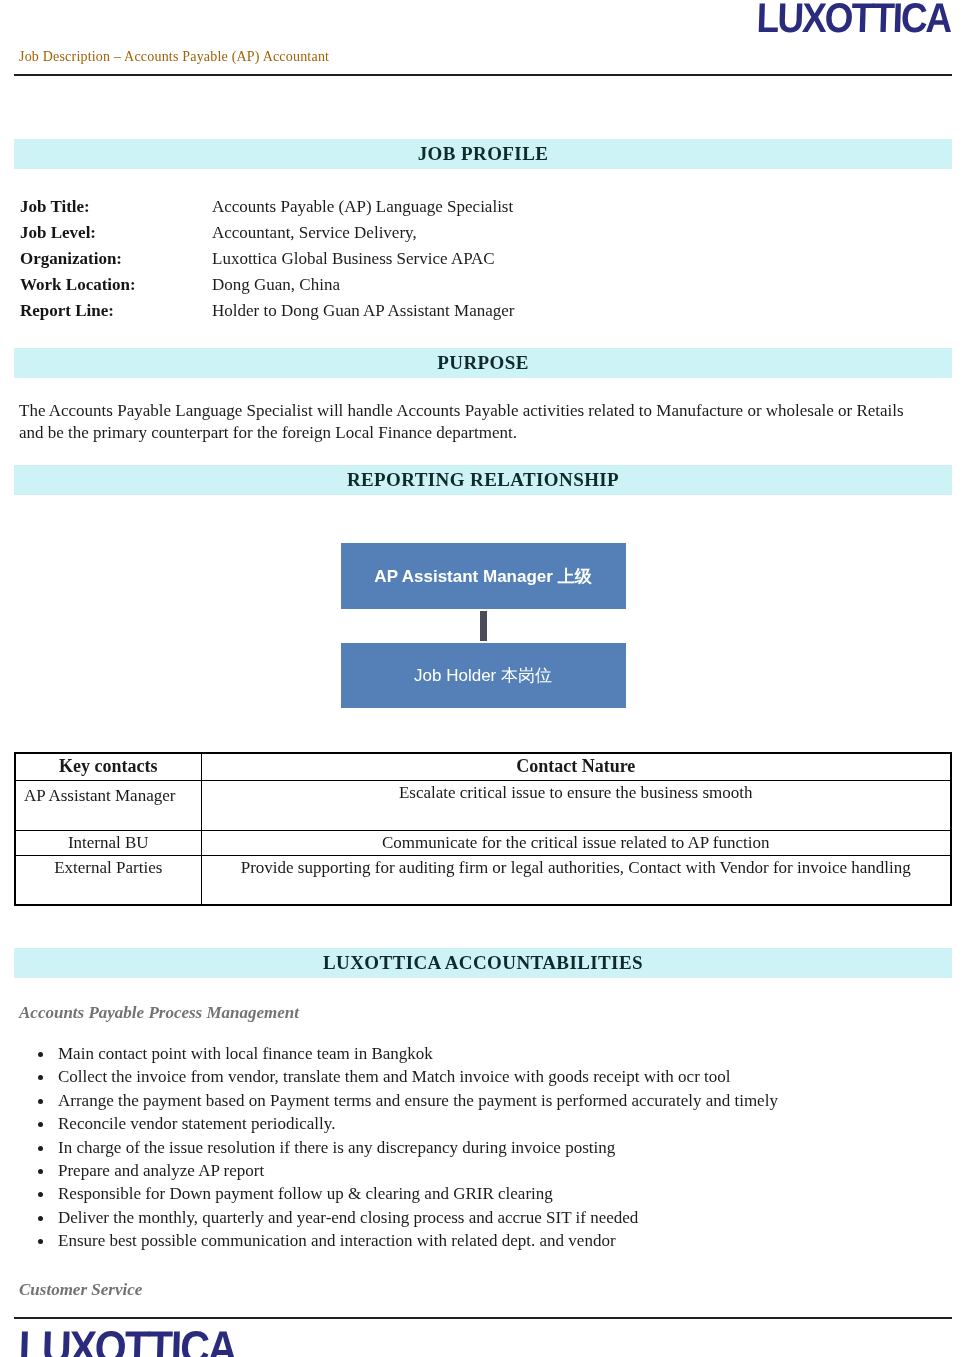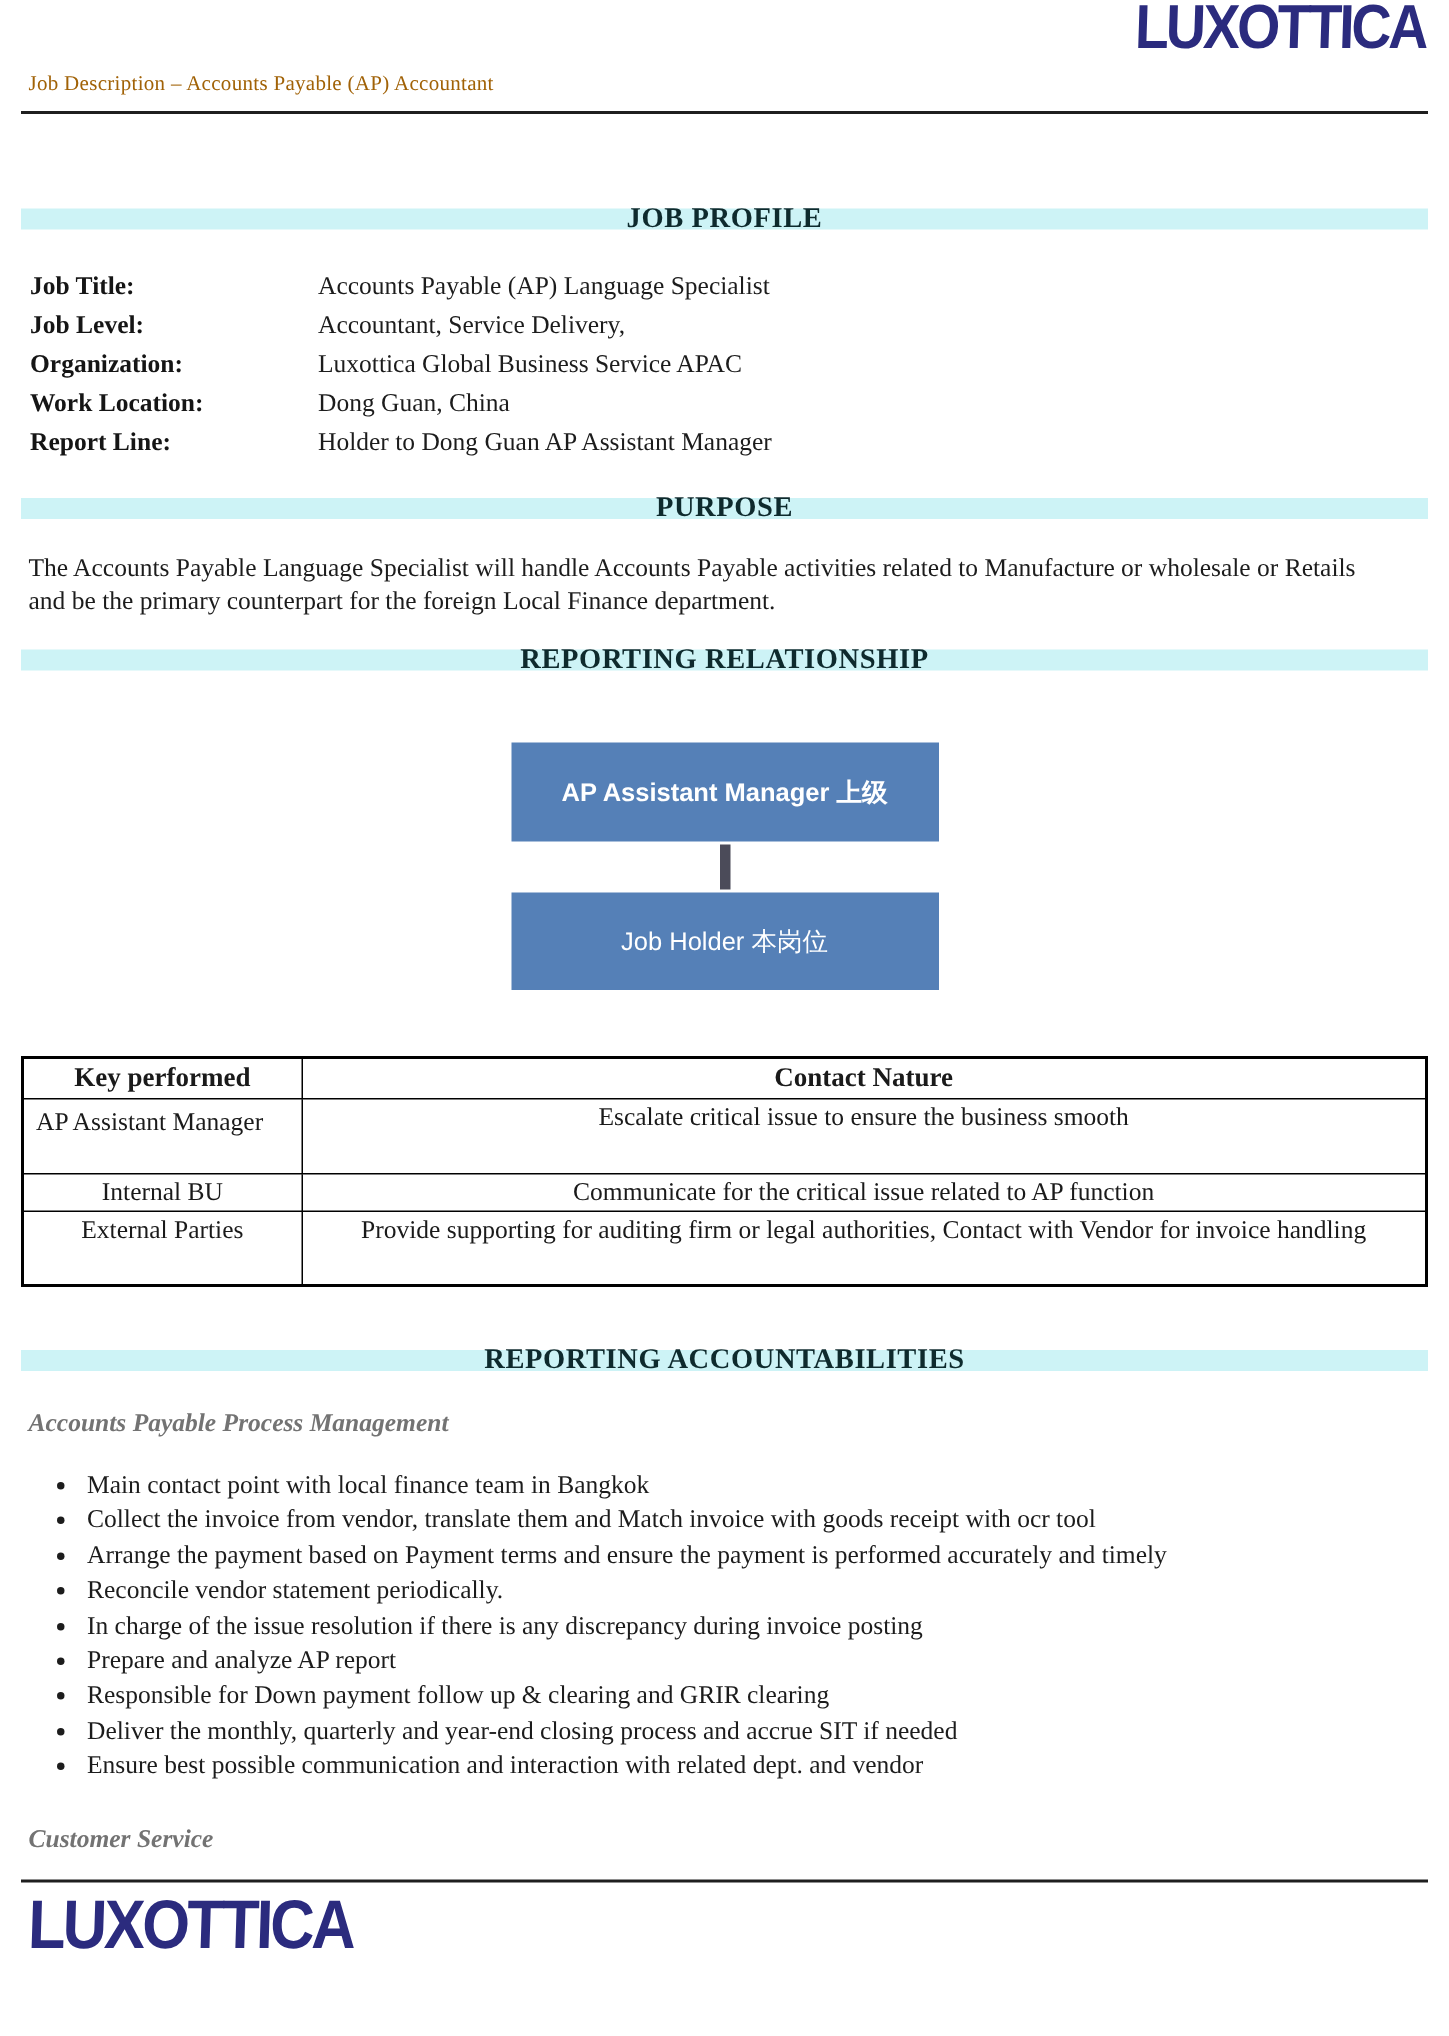--- a/index.html
+++ b/index.html
@@ -28,21 +28,21 @@
     letter-spacing: -2px;
     transform: scaleY(1.12) skewX(-2deg);
     transform-origin: left bottom;
     display: inline-block;
     white-space: nowrap;
   }
   .logo-top { position: absolute; right: 2px; top: 0px; font-size: 37px; }
 
   
   .banner {
-    height: 14px;
+    height: 30px;
     background: #cdf3f6;
     display: flex; align-items: center; justify-content: center;
     font-size: 19px; font-weight: bold; color: #0e2a2d;
     letter-spacing: 0.4px;
   }
   .banner.b-jobprofile { margin-top: 63px; }
   .banner.b-purpose    { margin-top: 24px; }
   .banner.b-reporting  { margin-top: 21px; }
   .banner.b-principal  { margin-top: 42px; }
 
@@ -163,21 +163,21 @@
   <div class="diagram">
     <div class="org-box manager">AP Assistant Manager 上级</div>
     <div class="org-connector"></div>
     <div class="org-box holder">Job Holder 本岗位</div>
   </div>
 
   
   <table class="contacts">
     <thead>
       <tr>
-        <th class="col-contact">Key performed</th>
+        <th class="col-contact">Key contacts</th>
         <th>Contact Nature</th>
       </tr>
     </thead>
     <tbody>
       <tr class="row-tall">
         <td class="cell-contact-left">AP Assistant Manager</td>
         <td class="cell-nature">Escalate critical issue to ensure the business smooth</td>
       </tr>
       <tr>
         <td class="cell-contact-center">Internal BU</td>
@@ -185,21 +185,21 @@
       </tr>
       <tr class="row-tall">
         <td class="cell-contact-center">External Parties</td>
         <td class="cell-nature">Provide supporting for auditing firm or legal authorities, Contact with Vendor for invoice handling</td>
       </tr>
     </tbody>
   </table>
 
   
   <div class="banner b-principal">
-    <span>REPORTING ACCOUNTABILITIES</span>
+    <span>LUXOTTICA ACCOUNTABILITIES</span>
   </div>
 
   <div class="subheading">Accounts Payable Process Management</div>
 
   <ul class="bullets">
     <li>Main contact point with local finance team in Bangkok</li>
     <li>Collect the invoice from vendor, translate them and  Match invoice with goods receipt with ocr tool</li>
     <li>Arrange the payment based on Payment terms and ensure the payment is performed accurately and timely</li>
     <li>Reconcile vendor statement periodically.</li>
     <li>In charge of the issue resolution if there is any discrepancy during invoice posting</li>

